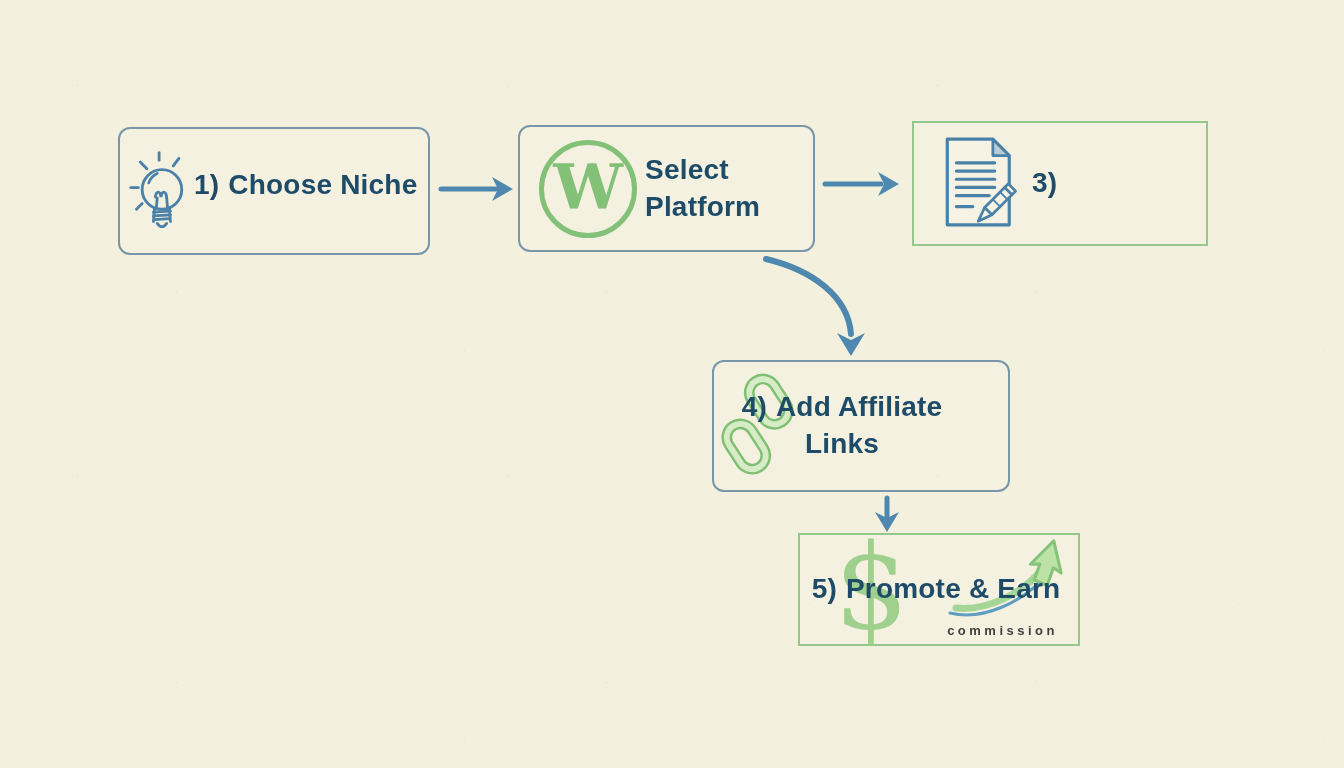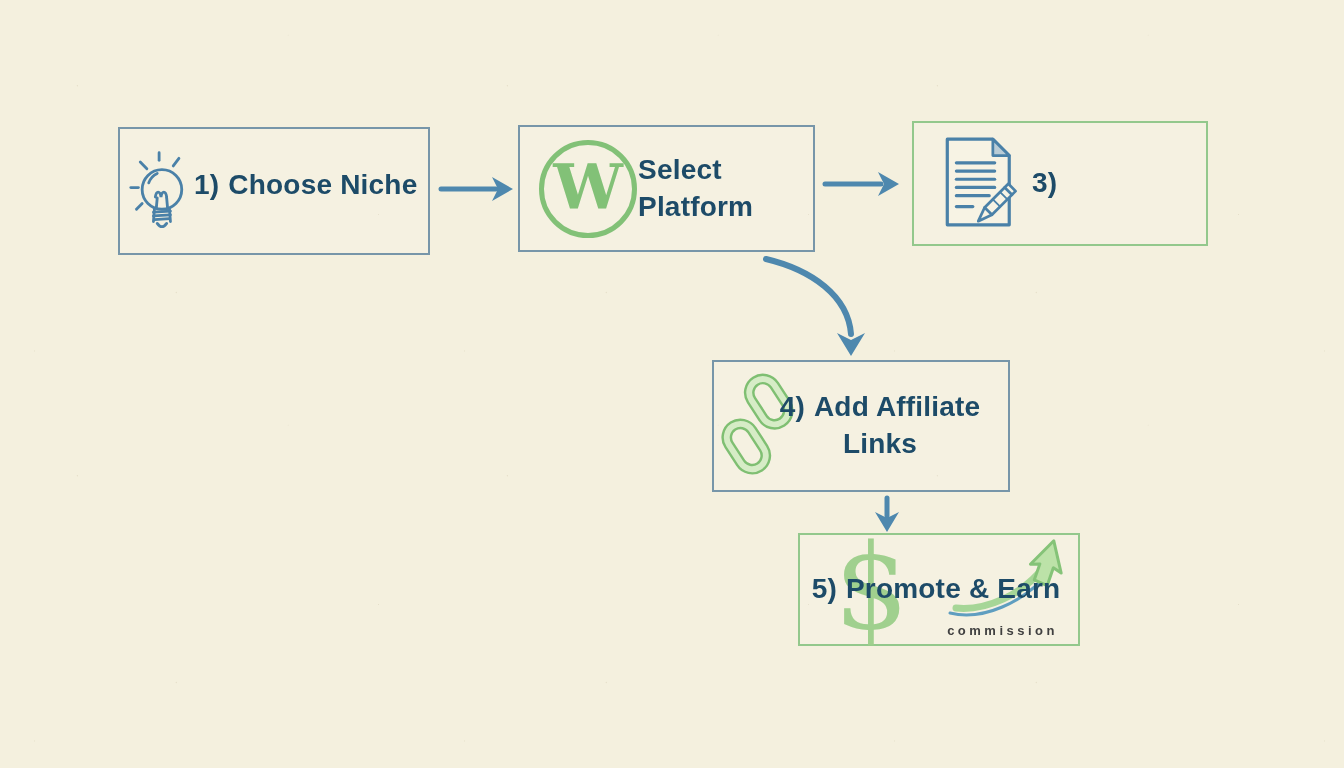--- a/index.html
+++ b/index.html
@@ -7,41 +7,41 @@
   .canvas{position:relative;width:1344px;height:768px;background:#f4f0de;overflow:hidden;}
   .canvas::after{content:"";position:absolute;inset:0;pointer-events:none;
     background-image:
       radial-gradient(circle 1.6px at 18% 22%, rgba(190,178,145,.35), transparent 65%),
       radial-gradient(circle 1.2px at 67% 9%, rgba(190,178,145,.30), transparent 65%),
       radial-gradient(circle 1.8px at 41% 75%, rgba(190,178,145,.28), transparent 65%),
       radial-gradient(circle 1.2px at 88% 55%, rgba(190,178,145,.30), transparent 65%),
       radial-gradient(circle 1.4px at 8% 90%, rgba(190,178,145,.28), transparent 65%);
     background-size:430px 390px;}
   .step-box{position:absolute;box-sizing:border-box;border:2px solid #7796a9;background:rgba(255,255,255,0.10);}
-  .border-blue{border-color:#7796a9;}
+  .border-blue{border-color:#7796a9;border-radius:12px;}
   .border-green{border-color:#93c88c;}
   .label{color:#1d4b68;font-weight:700;font-size:28px;line-height:1.32;letter-spacing:.2px;}
   .num{margin-right:9px;}
   .row{display:flex;align-items:center;height:100%;}
   
   .box1 .row{align-items:flex-start;}
   .box1 .icon{margin:20px 0 0 8px;}
   .box1 .label{margin-top:38px;white-space:nowrap;}
   
   .wp-circle{width:88px;height:88px;border:5px solid #82c177;border-radius:50%;
     display:flex;align-items:center;justify-content:center;margin-left:19px;flex:0 0 auto;}
   .wp-w{font-family:"DejaVu Serif",serif;font-weight:700;font-size:62px;color:#82c177;line-height:1;margin-top:-4px;}
-  .box2 .label{margin-left:1px;width:150px;}
+  .box2 .label{margin-left:8px;width:150px;}
   
   .box3 .icon{margin-left:26px;flex:0 0 auto;}
   .box3 .label{display:flex;margin-left:10px;}
   .box3 .txt{width:135px;}
   
   .box4 .icon{position:absolute;left:4px;top:6px;}
-  .box4 .label-wrap{position:absolute;inset:0;display:flex;align-items:center;justify-content:flex-end;}
+  .box4 .label-wrap{position:absolute;inset:0;display:flex;align-items:center;justify-content:flex-start;}
   .box4 .label{width:256px;text-align:center;}
   
   .dollar{position:absolute;left:34px;top:-12px;font-family:"DejaVu Serif",serif;
     font-size:118px;line-height:1.1;color:#9ccf8a;opacity:.95;}
   .box5 .label-wrap{position:absolute;inset:0;display:flex;align-items:center;justify-content:center;z-index:2;}
   .box5 .label{white-space:nowrap;margin-right:6px;}
   .commission-arrow{position:absolute;right:4px;top:0;z-index:1;}
   .commission-text{position:absolute;right:20px;bottom:6px;font-size:13px;font-weight:700;
     letter-spacing:3.5px;color:#404040;z-index:3;}
   .connectors{position:absolute;left:0;top:0;z-index:1;}

